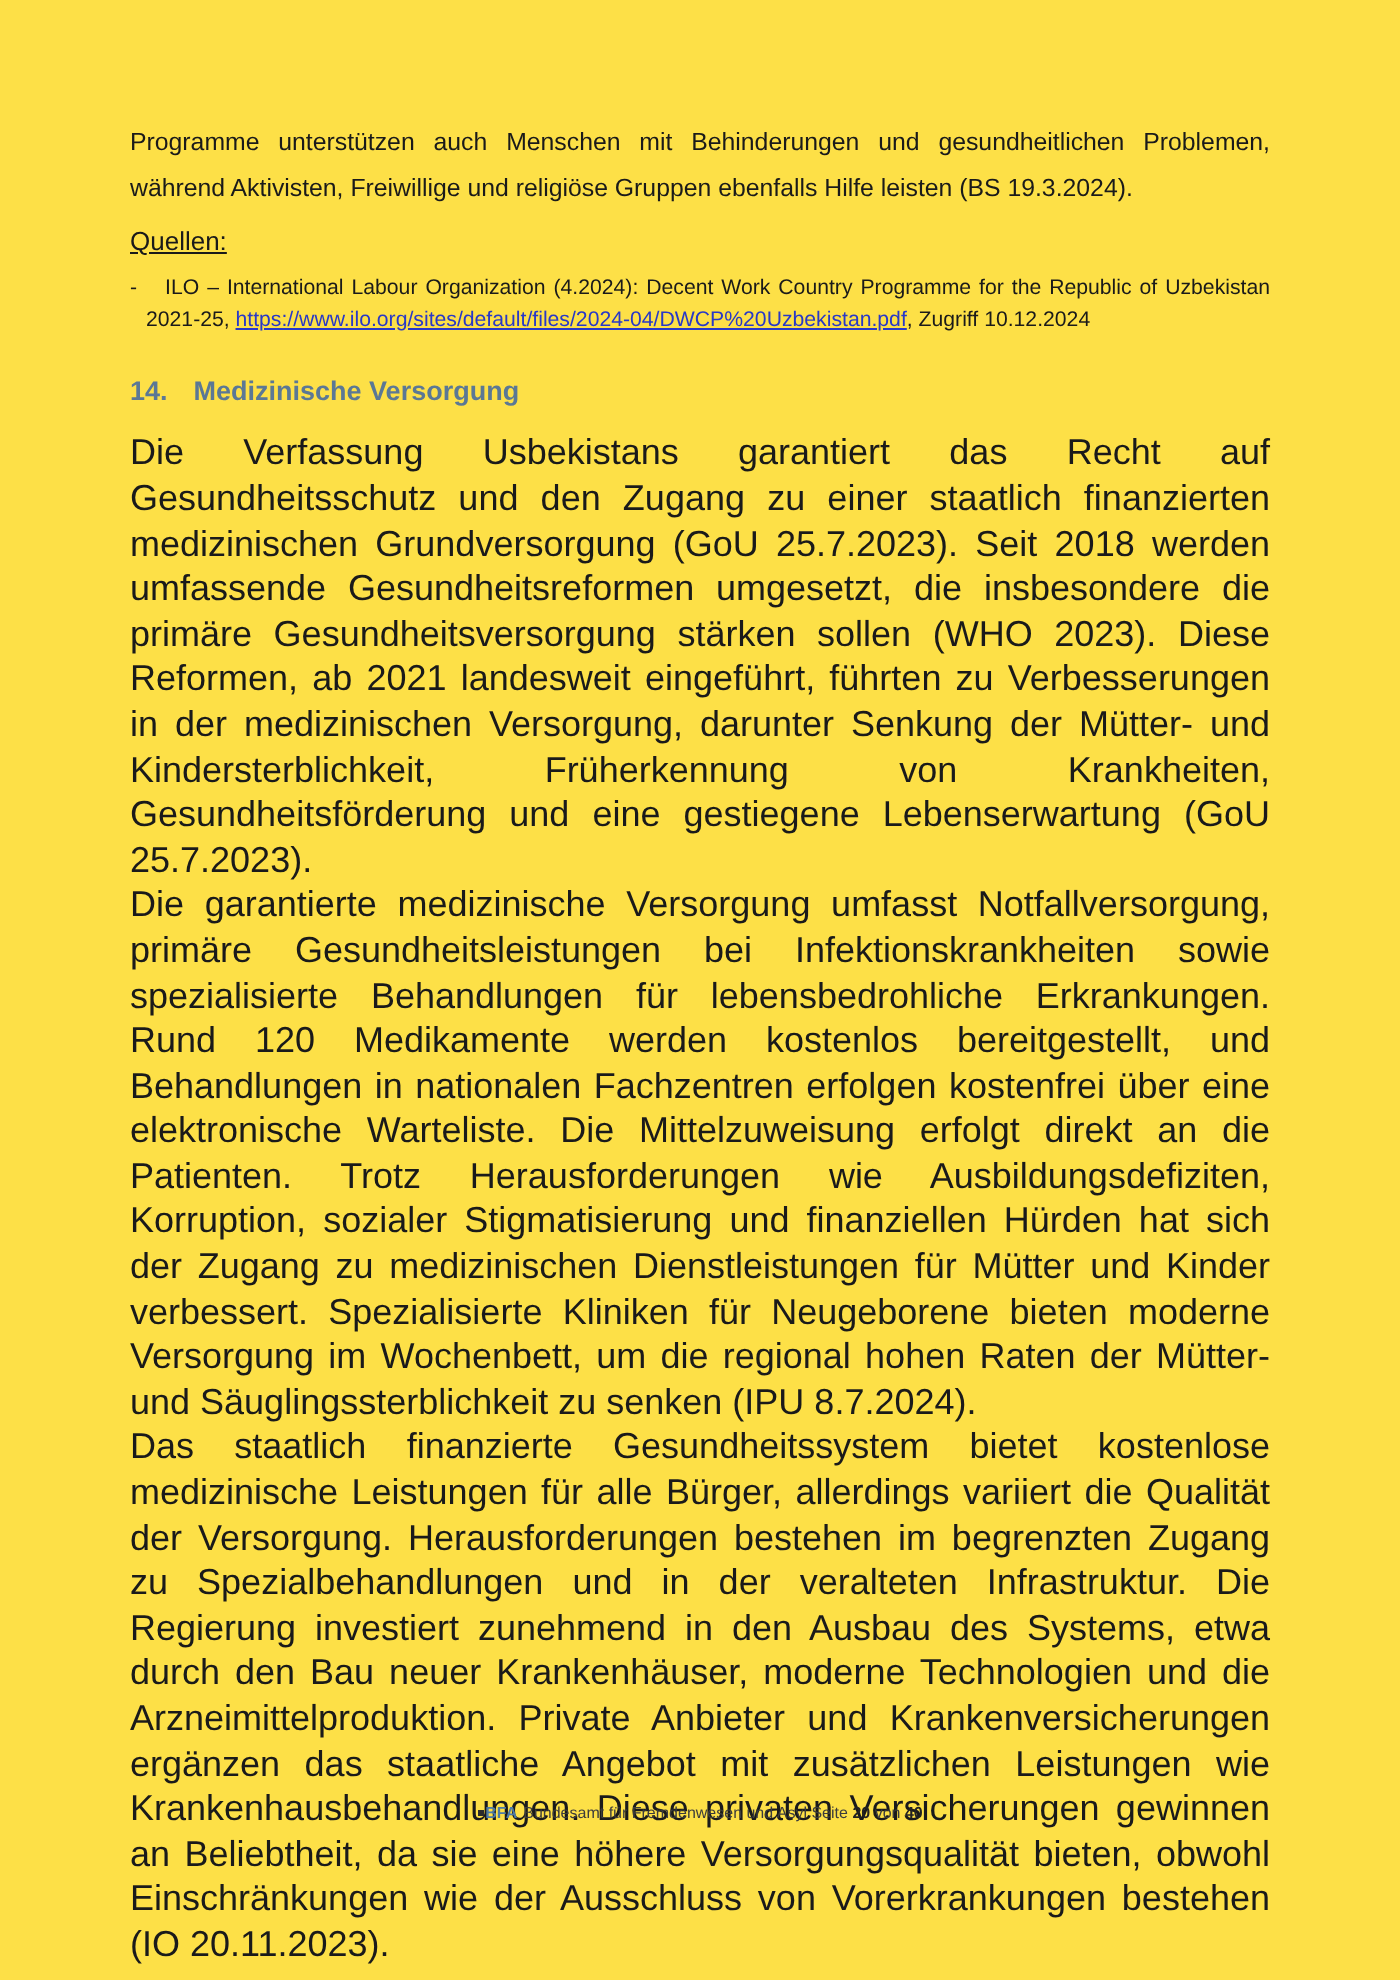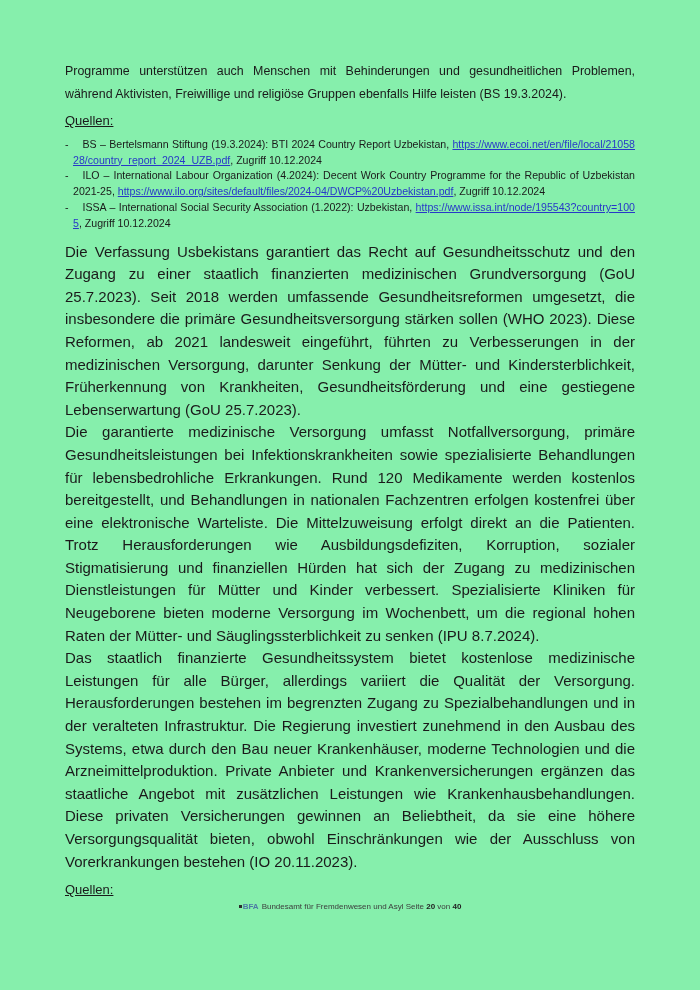--- a/index.html
+++ b/index.html
@@ -15,21 +15,21 @@
     color: #1a1a1a;
     box-sizing: border-box;
     overflow: hidden;
   }
   .page {
     position: relative;
     width: 700px;
     height: 990px;
     box-sizing: border-box;
     padding: 60px 65px 0 65px;
-    background: #86efac;
+    background: #fde047;
   }
   .intro {
     margin: 0;
     font-size: 12.4px;
     line-height: 22.6px;
     text-align: justify;
   }
   .quellen-label {
     margin: 5px 0 0 0;
     font-size: 13px;
@@ -63,21 +63,21 @@
     color: #5b7895;
   }
   .section-heading .sec-num {
     margin-right: 13px;
   }
   .body-block {
     margin-top: 9px;
   }
   .body-par {
     margin: 0;
-    font-size: 15px;
+    font-size: 18px;
     line-height: 22.6px;
     text-align: justify;
   }
   .quellen-label.bottom {
     margin-top: 6px;
   }
   .footer {
     position: absolute;
     top: 901px;
     left: 0;
@@ -109,28 +109,27 @@
 <body>
 
 <div class="page">
 
   <p class="intro">Programme unterstützen auch Menschen mit Behinderungen und gesundheitlichen Problemen, während Aktivisten, Freiwillige und religiöse Gruppen ebenfalls Hilfe leisten (BS 19.3.2024).</p>
 
   <p class="quellen-label">Quellen:</p>
 
   <div class="src-list">
 
-    <div class="src-item"><span class="dash">-</span><span>BS – Bertelsmann Stiftung (19.3.2024): BTI 2024 Country Report Uzbekistan, </span><a class="src-link">https://www.ecoi.net/en/file/local/2105828/country_report_2024_UZB.pdf</a><span>, Zugriff 10.12.2024</span></div>
 
     <div class="src-item"><span class="dash">-</span><span>ILO – International Labour Organization (4.2024): Decent Work Country Programme for the Republic of Uzbekistan 2021-25, </span><a class="src-link">https://www.ilo.org/sites/default/files/2024-04/DWCP%20Uzbekistan.pdf</a><span>, Zugriff 10.12.2024</span></div>
 
-    <div class="src-item"><span class="dash">-</span><span>ISSA – International Social Security Association (1.2022): Uzbekistan, </span><a class="src-link">https://www.issa.int/node/195543?country=1005</a><span>, Zugriff 10.12.2024</span></div>
 
   </div>
 
+  <h2 class="section-heading"><span class="sec-num">14.</span><span>Medizinische Versorgung</span></h2>
 
   <div class="body-block">
     <p class="body-par">Die Verfassung Usbekistans garantiert das Recht auf Gesundheitsschutz und den Zugang zu einer staatlich finanzierten medizinischen Grundversorgung (GoU 25.7.2023). Seit 2018 werden umfassende Gesundheitsreformen umgesetzt, die insbesondere die primäre Gesundheitsversorgung stärken sollen (WHO 2023). Diese Reformen, ab 2021 landesweit eingeführt, führten zu Verbesserungen in der medizinischen Versorgung, darunter Senkung der Mütter- und Kindersterblichkeit, Früherkennung von Krankheiten, Gesundheitsförderung und eine gestiegene Lebenserwartung (GoU 25.7.2023).</p>
     <p class="body-par">Die garantierte medizinische Versorgung umfasst Notfallversorgung, primäre Gesundheitsleistungen bei Infektionskrankheiten sowie spezialisierte Behandlungen für lebensbedrohliche Erkrankungen. Rund 120 Medikamente werden kostenlos bereitgestellt, und Behandlungen in nationalen Fachzentren erfolgen kostenfrei über eine elektronische Warteliste. Die Mittelzuweisung erfolgt direkt an die Patienten. Trotz Herausforderungen wie Ausbildungsdefiziten, Korruption, sozialer Stigmatisierung und finanziellen Hürden hat sich der Zugang zu medizinischen Dienstleistungen für Mütter und Kinder verbessert. Spezialisierte Kliniken für Neugeborene bieten moderne Versorgung im Wochenbett, um die regional hohen Raten der Mütter- und Säuglingssterblichkeit zu senken (IPU 8.7.2024).</p>
     <p class="body-par">Das staatlich finanzierte Gesundheitssystem bietet kostenlose medizinische Leistungen für alle Bürger, allerdings variiert die Qualität der Versorgung. Herausforderungen bestehen im begrenzten Zugang zu Spezialbehandlungen und in der veralteten Infrastruktur. Die Regierung investiert zunehmend in den Ausbau des Systems, etwa durch den Bau neuer Krankenhäuser, moderne Technologien und die Arzneimittelproduktion. Private Anbieter und Krankenversicherungen ergänzen das staatliche Angebot mit zusätzlichen Leistungen wie Krankenhausbehandlungen. Diese privaten Versicherungen gewinnen an Beliebtheit, da sie eine höhere Versorgungsqualität bieten, obwohl Einschränkungen wie der Ausschluss von Vorerkrankungen bestehen (IO 20.11.2023).</p>
   </div>
 
   <p class="quellen-label bottom">Quellen:</p>
 
   <div class="footer"><span class="logo-mark"></span><span class="logo-text">BFA</span><span>Bundesamt für Fremdenwesen und Asyl</span>&nbsp;<span>Seite</span>&nbsp;<span class="pg-num">20</span>&nbsp;<span>von</span>&nbsp;<span class="pg-num">40</span></div>

